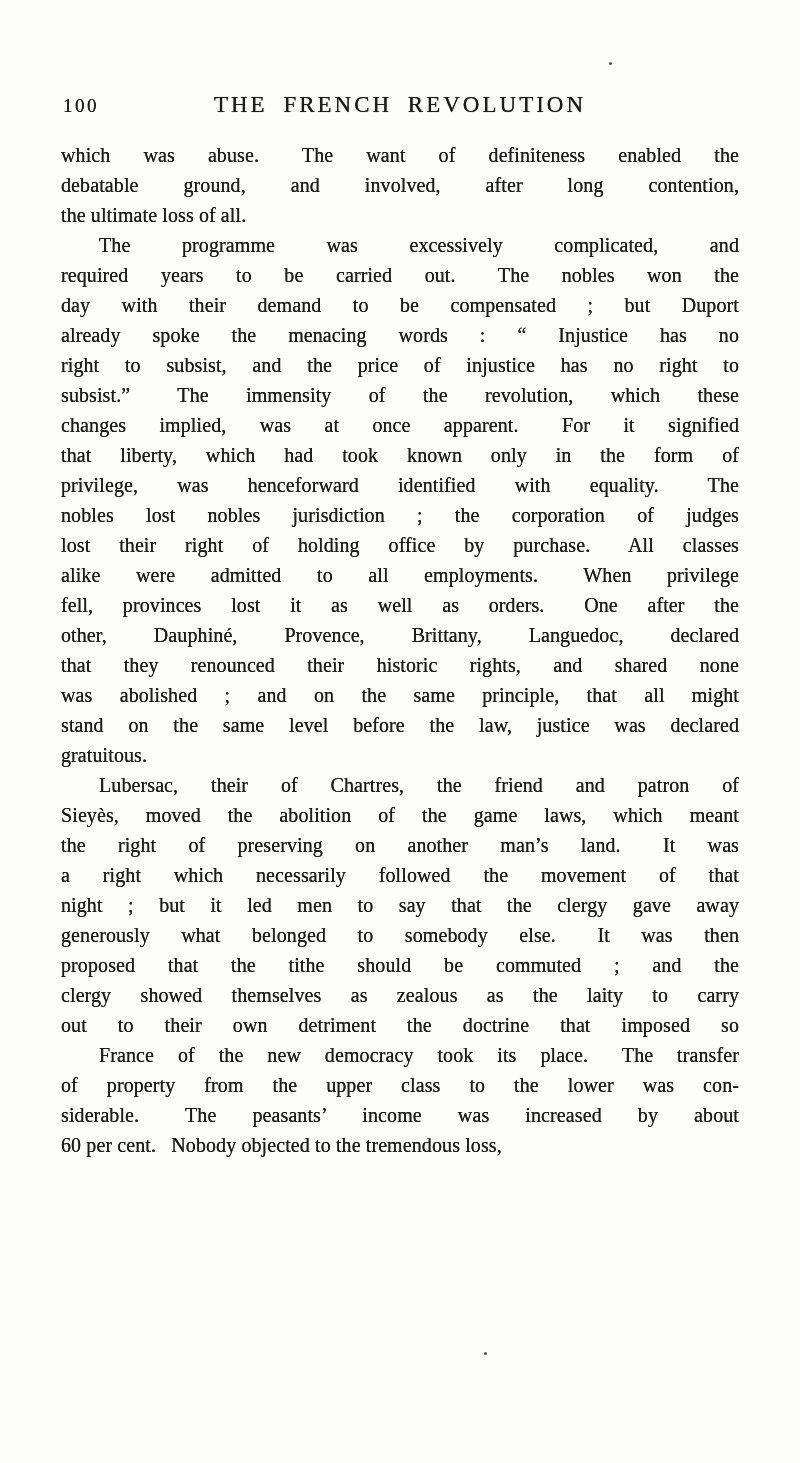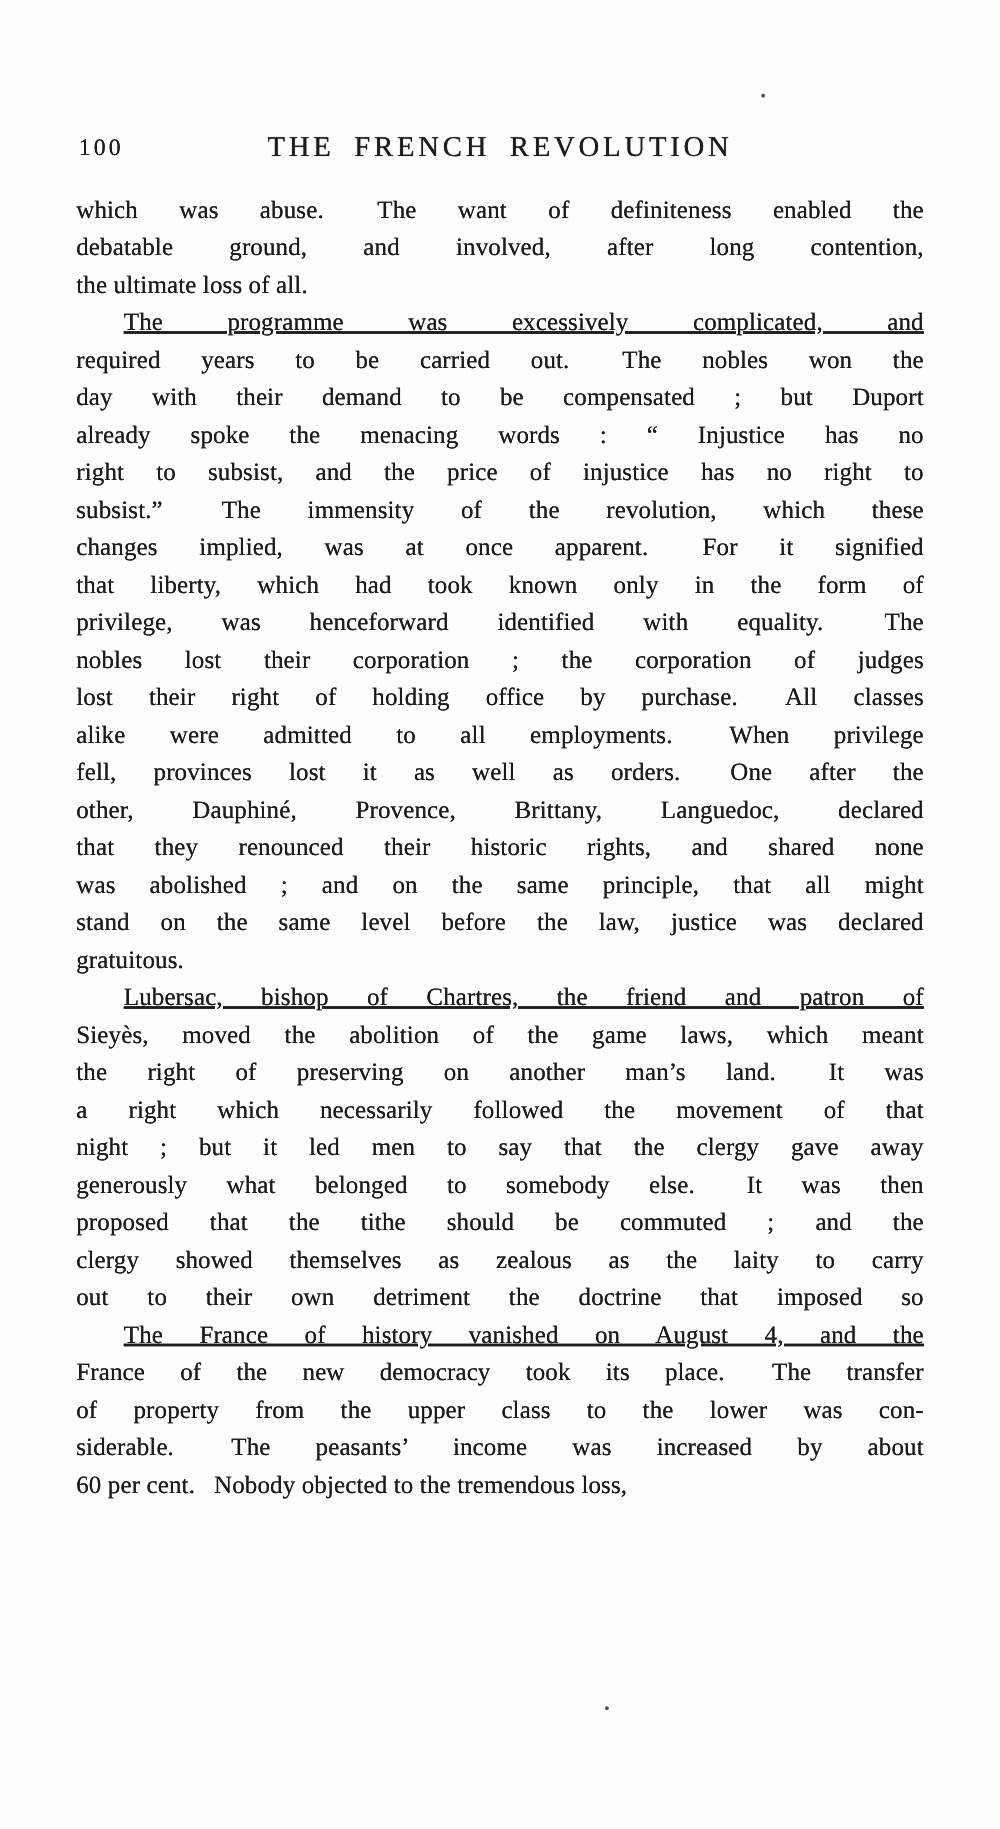--- a/index.html
+++ b/index.html
@@ -8,21 +8,21 @@
   }
   html,body{margin:0;padding:0;}
   body{
     width:800px;height:1463px;
     background:var(--paper);
     position:relative;
     overflow:hidden;
     font-family:"Liberation Serif", serif;
     color:var(--ink);
   }
-  .page{position:absolute;inset:0;margin-top:13px;}
+  .page{position:absolute;inset:0;}
   .running-head{
     position:absolute;top:91px;left:61px;width:678px;height:30px;
   }
   .page-number{
     position:absolute;left:2px;top:4px;
     font-size:19px;letter-spacing:2.5px;
     text-shadow:0 0 0.4px currentColor;
   }
   .running-title{
     display:block;text-align:center;
@@ -37,21 +37,21 @@
   .line{
     font-size:20px;line-height:30px;
     text-align:justify;
     text-align-last:justify;
     text-justify:inter-word;
     letter-spacing:0.1px;
     text-shadow:0 0 0.35px currentColor;
     white-space:normal;
   }
   .line.last{text-align-last:left;}
-  .para.indent .line:first-child{text-indent:38px;text-decoration:underline;}
+  .para.indent .line:first-child{text-indent:38px;}
   .speck{
     position:absolute;background:#4a4a4a;border-radius:50%;
     width:3px;height:3px;
   }
   .speck-top{left:609px;top:62px;}
   .speck-bottom{left:484px;top:1352px;}
 </style>
 </head>
 <body>
 
@@ -70,43 +70,42 @@
       <div class="para indent">
         <div class="line">The programme was excessively complicated, and</div>
         <div class="line">required years to be carried out.  The nobles won the</div>
         <div class="line">day with their demand to be compensated ; but Duport</div>
         <div class="line">already spoke the menacing words : “ Injustice has no</div>
         <div class="line">right to subsist, and the price of injustice has no right to</div>
         <div class="line">subsist.”  The immensity of the revolution, which these</div>
         <div class="line">changes implied, was at once apparent.  For it signified</div>
         <div class="line">that liberty, which had took known only in the form of</div>
         <div class="line">privilege, was henceforward identified with equality.  The</div>
-        <div class="line">nobles lost their corporation ; the corporation of judges</div>
+        <div class="line">nobles lost nobles jurisdiction ; the corporation of judges</div>
         <div class="line">lost their right of holding office by purchase.  All classes</div>
         <div class="line">alike were admitted to all employments.  When privilege</div>
         <div class="line">fell, provinces lost it as well as orders.  One after the</div>
         <div class="line">other, Dauphiné, Provence, Brittany, Languedoc, declared</div>
         <div class="line">that they renounced their historic rights, and shared none</div>
         <div class="line">was abolished ; and on the same principle, that all might</div>
         <div class="line">stand on the same level before the law, justice was declared</div>
         <div class="line last">gratuitous.</div>
       </div>
       <div class="para indent">
-        <div class="line">Lubersac, bishop of Chartres, the friend and patron of</div>
+        <div class="line">Lubersac, their of Chartres, the friend and patron of</div>
         <div class="line">Sieyès, moved the abolition of the game laws, which meant</div>
         <div class="line">the right of preserving on another man’s land.  It was</div>
         <div class="line">a right which necessarily followed the movement of that</div>
         <div class="line">night ; but it led men to say that the clergy gave away</div>
         <div class="line">generously what belonged to somebody else.  It was then</div>
         <div class="line">proposed that the tithe should be commuted ; and the</div>
         <div class="line">clergy showed themselves as zealous as the laity to carry</div>
         <div class="line">out to their own detriment the doctrine that imposed so</div>
       </div>
       <div class="para indent">
-        <div class="line">The France of history vanished on August 4, and the</div>
         <div class="line">France of the new democracy took its place.  The transfer</div>
         <div class="line">of property from the upper class to the lower was con-</div>
         <div class="line">siderable.  The peasants’ income was increased by about</div>
         <div class="line last">60 per cent.  Nobody objected to the tremendous loss,</div>
       </div>
     </section>
 
   <span class="speck speck-top"></span>
   <span class="speck speck-bottom"></span>
 </main>

